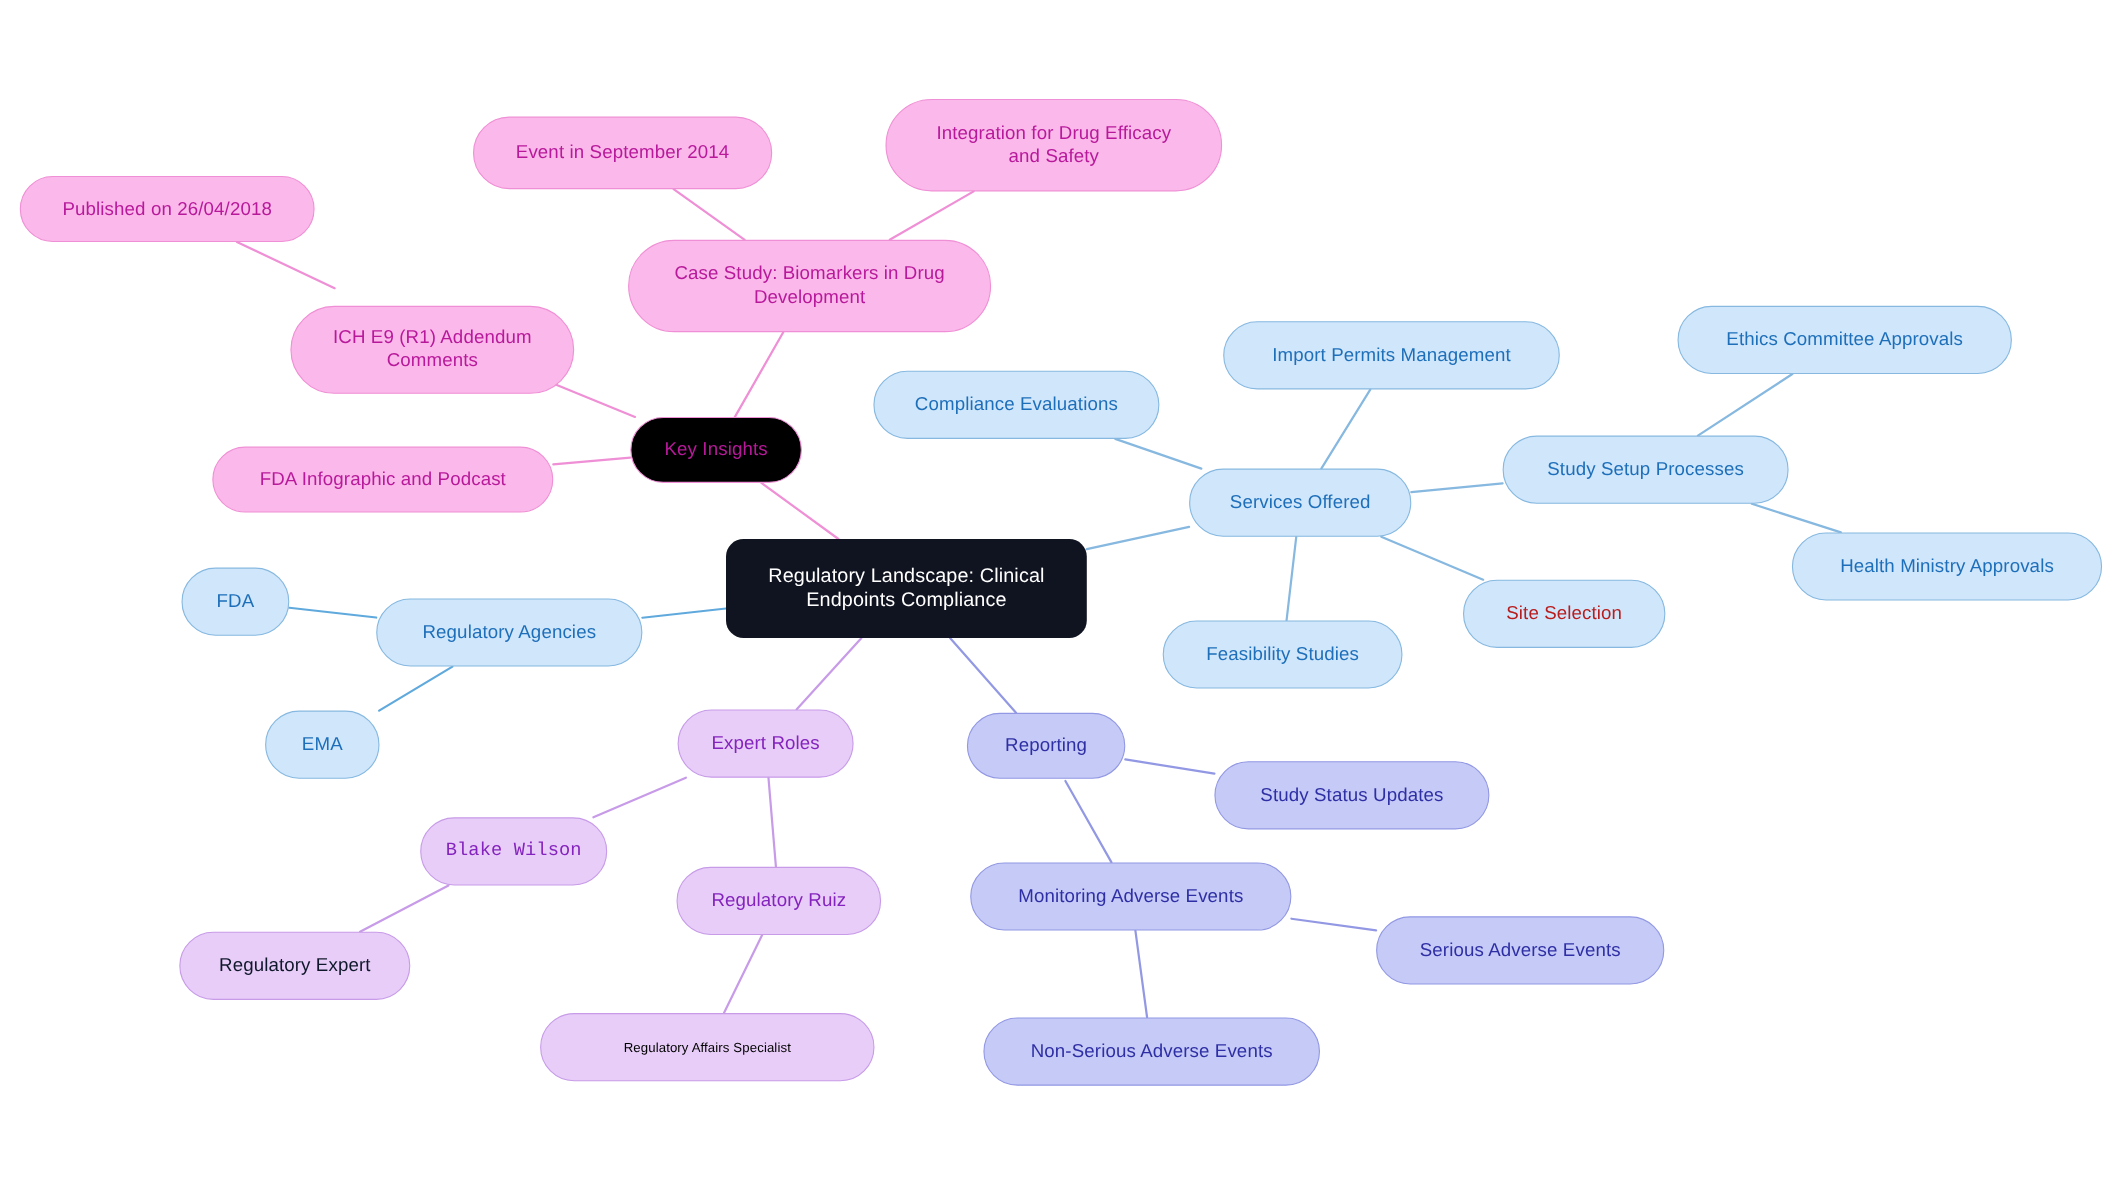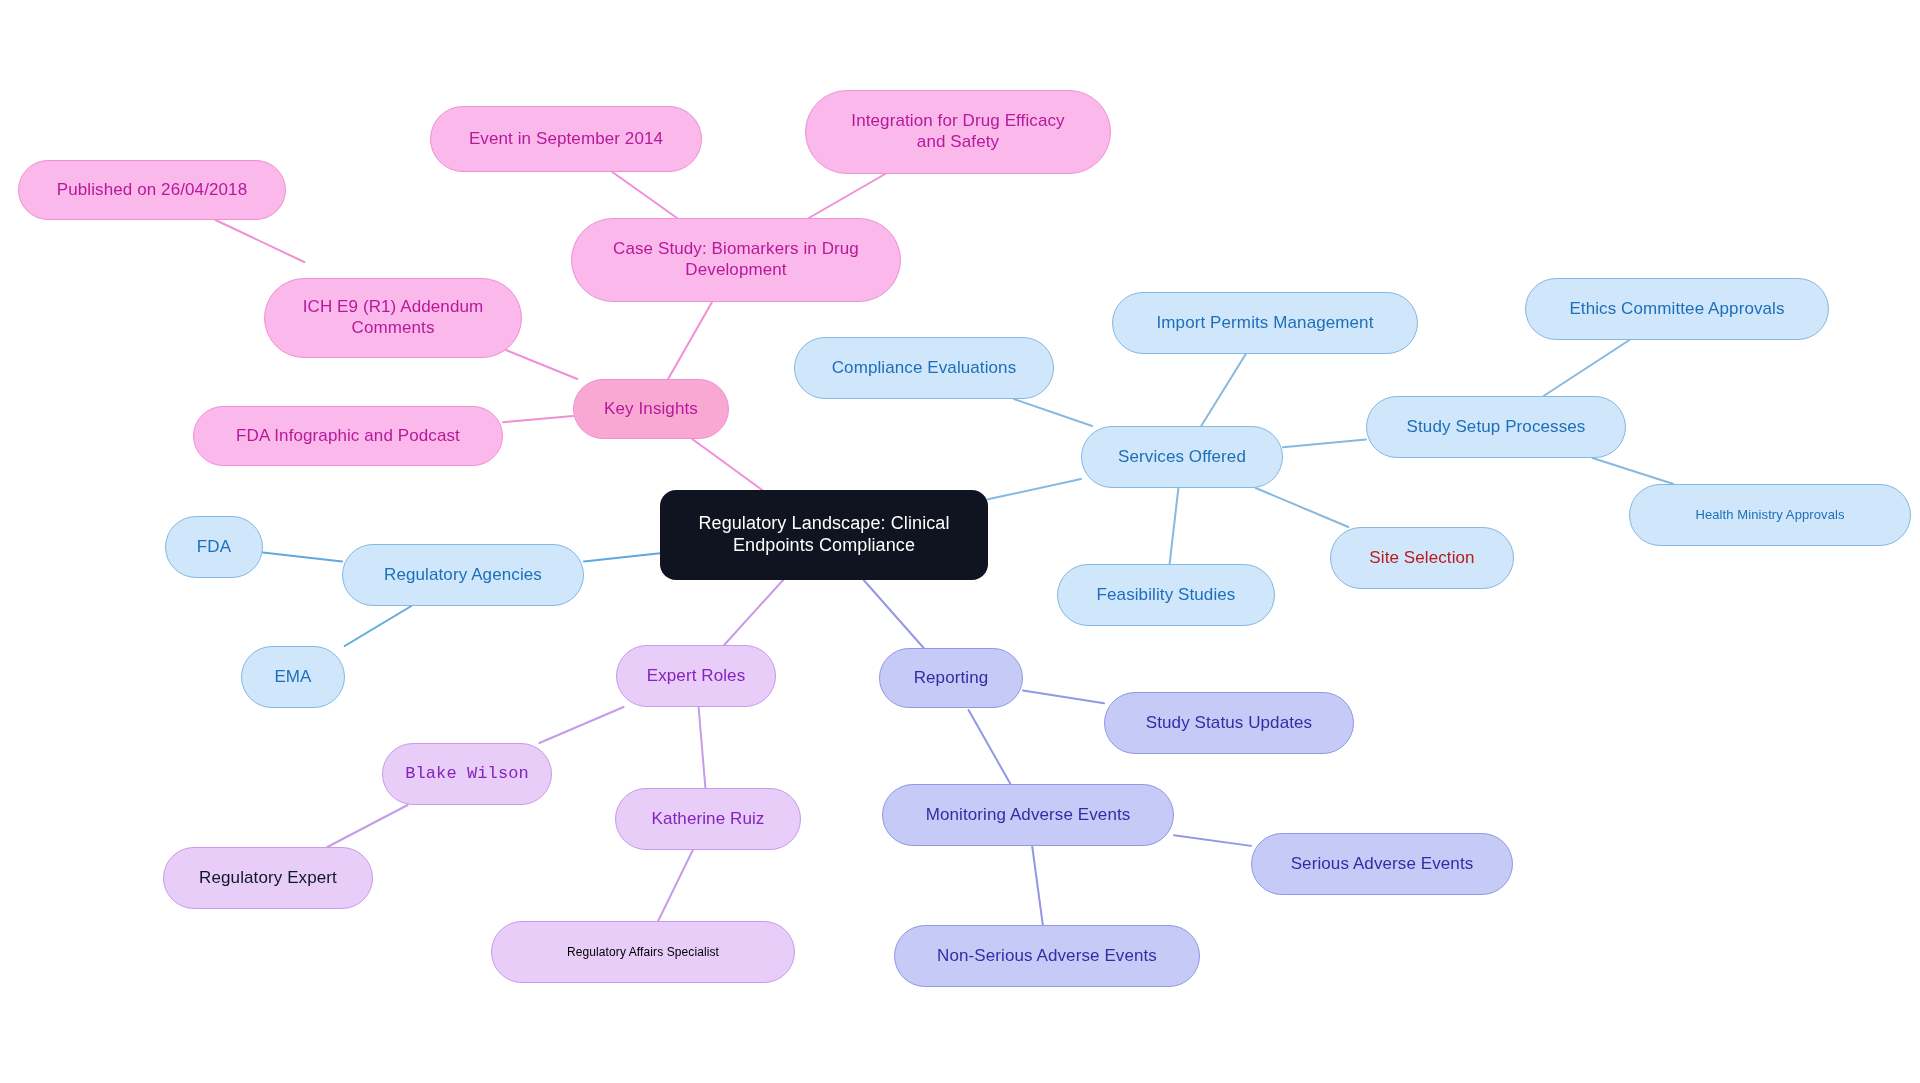--- a/index.html
+++ b/index.html
@@ -83,35 +83,35 @@
 Endpoints Compliance</div>
       <div class="node" style="left: 18px; top: 160px; width: 268px; height: 60px; font-size: 17px; background: rgb(251, 184, 234); border-color: rgb(239, 143, 213); color: rgb(184, 25, 155);">Published on 26/04/2018</div>
       <div class="node" style="left: 430px; top: 106px; width: 272px; height: 66px; font-size: 17px; background: rgb(251, 184, 234); border-color: rgb(239, 143, 213); color: rgb(184, 25, 155);">Event in September 2014</div>
       <div class="node" style="left: 805px; top: 90px; width: 306px; height: 84px; font-size: 17px; background: rgb(251, 184, 234); border-color: rgb(239, 143, 213); color: rgb(184, 25, 155);">Integration for Drug Efficacy
 and Safety</div>
       <div class="node" style="left: 264px; top: 278px; width: 258px; height: 80px; font-size: 17px; background: rgb(251, 184, 234); border-color: rgb(239, 143, 213); color: rgb(184, 25, 155);">ICH E9 (R1) Addendum
 Comments</div>
       <div class="node" style="left: 571px; top: 218px; width: 330px; height: 84px; font-size: 17px; background: rgb(251, 184, 234); border-color: rgb(239, 143, 213); color: rgb(184, 25, 155);">Case Study: Biomarkers in Drug
 Development</div>
       <div class="node" style="left: 193px; top: 406px; width: 310px; height: 60px; font-size: 17px; background: rgb(251, 184, 234); border-color: rgb(239, 143, 213); color: rgb(184, 25, 155);">FDA Infographic and Podcast</div>
-      <div class="node" style="left: 573px; top: 379px; width: 156px; height: 60px; font-size: 17px; background: #f9a8d4; border-color: rgb(239, 143, 213); color: rgb(184, 25, 155);">Key Insights</div>
+      <div class="node" style="left: 573px; top: 379px; width: 156px; height: 60px; font-size: 17px; background: #000000; border-color: rgb(239, 143, 213); color: rgb(184, 25, 155);">Key Insights</div>
       <div class="node" style="left: 794px; top: 337px; width: 260px; height: 62px; font-size: 17px; background: rgb(207, 230, 251); border-color: rgb(134, 184, 224); color: rgb(30, 111, 186);">Compliance Evaluations</div>
       <div class="node" style="left: 1112px; top: 292px; width: 306px; height: 62px; font-size: 17px; background: rgb(207, 230, 251); border-color: rgb(134, 184, 224); color: rgb(30, 111, 186);">Import Permits Management</div>
       <div class="node" style="left: 1525px; top: 278px; width: 304px; height: 62px; font-size: 17px; background: rgb(207, 230, 251); border-color: rgb(134, 184, 224); color: rgb(30, 111, 186);">Ethics Committee Approvals</div>
       <div class="node" style="left: 1081px; top: 426px; width: 202px; height: 62px; font-size: 17px; background: rgb(207, 230, 251); border-color: rgb(134, 184, 224); color: rgb(30, 111, 186);">Services Offered</div>
       <div class="node" style="left: 1366px; top: 396px; width: 260px; height: 62px; font-size: 17px; background: rgb(207, 230, 251); border-color: rgb(134, 184, 224); color: rgb(30, 111, 186);">Study Setup Processes</div>
-      <div class="node" style="left: 1629px; top: 484px; width: 282px; height: 62px; font-size: 13px; background: rgb(207, 230, 251); border-color: rgb(134, 184, 224); color: rgb(30, 111, 186); text-align: right;">Health Ministry Approvals</div>
+      <div class="node" style="left: 1629px; top: 484px; width: 282px; height: 62px; font-size: 17px; background: rgb(207, 230, 251); border-color: rgb(134, 184, 224); color: rgb(30, 111, 186); text-align: right;">Health Ministry Approvals</div>
       <div class="node" style="left: 1330px; top: 527px; width: 184px; height: 62px; font-size: 17px; background: rgb(207, 230, 251); border-color: rgb(134, 184, 224); color: #b91c1c;">Site Selection</div>
       <div class="node" style="left: 1057px; top: 564px; width: 218px; height: 62px; font-size: 17px; background: rgb(207, 230, 251); border-color: rgb(134, 184, 224); color: rgb(30, 111, 186);">Feasibility Studies</div>
       <div class="node" style="left: 165px; top: 516px; width: 98px; height: 62px; font-size: 17px; background: rgb(207, 230, 251); border-color: rgb(134, 184, 224); color: rgb(30, 111, 186);">FDA</div>
       <div class="node" style="left: 342px; top: 544px; width: 242px; height: 62px; font-size: 17px; background: rgb(207, 230, 251); border-color: rgb(134, 184, 224); color: rgb(30, 111, 186);">Regulatory Agencies</div>
       <div class="node" style="left: 241px; top: 646px; width: 104px; height: 62px; font-size: 17px; background: rgb(207, 230, 251); border-color: rgb(134, 184, 224); color: rgb(30, 111, 186);">EMA</div>
       <div class="node" style="left: 616px; top: 645px; width: 160px; height: 62px; font-size: 17px; background: rgb(232, 205, 248); border-color: rgb(199, 155, 232); color: rgb(132, 35, 189);">Expert Roles</div>
       <div class="node" style="left: 382px; top: 743px; width: 170px; height: 62px; font-size: 17px; background: rgb(232, 205, 248); border-color: rgb(199, 155, 232); color: rgb(132, 35, 189); font-family: Liberation Mono, monospace;">Blake Wilson</div>
-      <div class="node" style="left: 615px; top: 788px; width: 186px; height: 62px; font-size: 17px; background: rgb(232, 205, 248); border-color: rgb(199, 155, 232); color: rgb(132, 35, 189);">Katherine Ruiz</div>
+      <div class="node" style="left: 615px; top: 788px; width: 186px; height: 62px; font-size: 17px; background: rgb(232, 205, 248); border-color: rgb(199, 155, 232); color: rgb(132, 35, 189);">Regulatory Ruiz</div>
       <div class="node" style="left: 163px; top: 847px; width: 210px; height: 62px; font-size: 17px; background: rgb(232, 205, 248); border-color: rgb(199, 155, 232); color: #0f172a;">Regulatory Expert</div>
       <div class="node" style="left: 491px; top: 921px; width: 304px; height: 62px; font-size: 12px; background: rgb(232, 205, 248); border-color: rgb(199, 155, 232); color: #000000;">Regulatory Affairs Specialist</div>
       <div class="node" style="left: 879px; top: 648px; width: 144px; height: 60px; font-size: 17px; background: rgb(197, 202, 246); border-color: rgb(146, 152, 227); color: rgb(47, 47, 165);">Reporting</div>
       <div class="node" style="left: 1104px; top: 692px; width: 250px; height: 62px; font-size: 17px; background: rgb(197, 202, 246); border-color: rgb(146, 152, 227); color: rgb(47, 47, 165);">Study Status Updates</div>
       <div class="node" style="left: 882px; top: 784px; width: 292px; height: 62px; font-size: 17px; background: rgb(197, 202, 246); border-color: rgb(146, 152, 227); color: rgb(47, 47, 165);">Monitoring Adverse Events</div>
       <div class="node" style="left: 1251px; top: 833px; width: 262px; height: 62px; font-size: 17px; background: rgb(197, 202, 246); border-color: rgb(146, 152, 227); color: rgb(47, 47, 165);">Serious Adverse Events</div>
       <div class="node" style="left: 894px; top: 925px; width: 306px; height: 62px; font-size: 17px; background: rgb(197, 202, 246); border-color: rgb(146, 152, 227); color: rgb(47, 47, 165); text-align: right;">Non-Serious Adverse Events</div>
     </div>
 </div>
 

